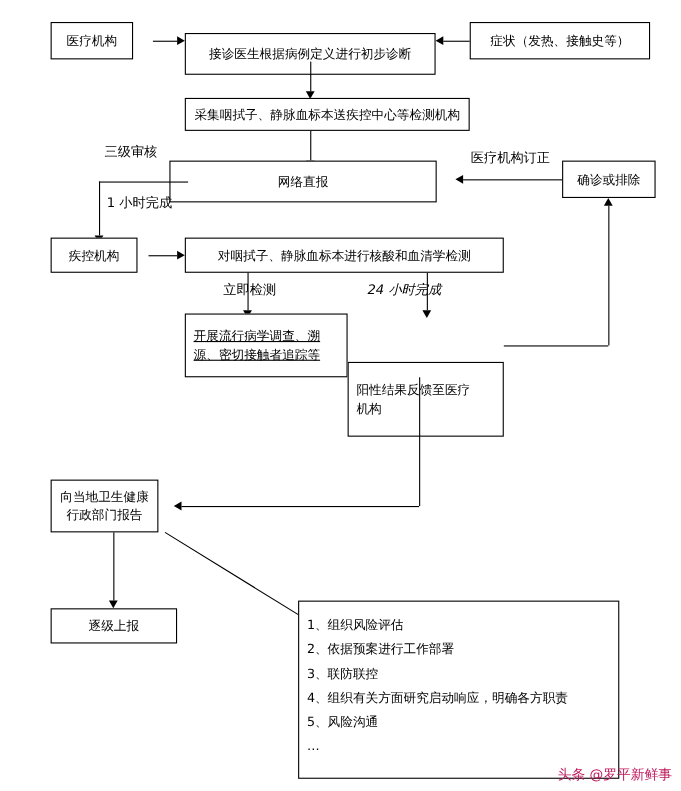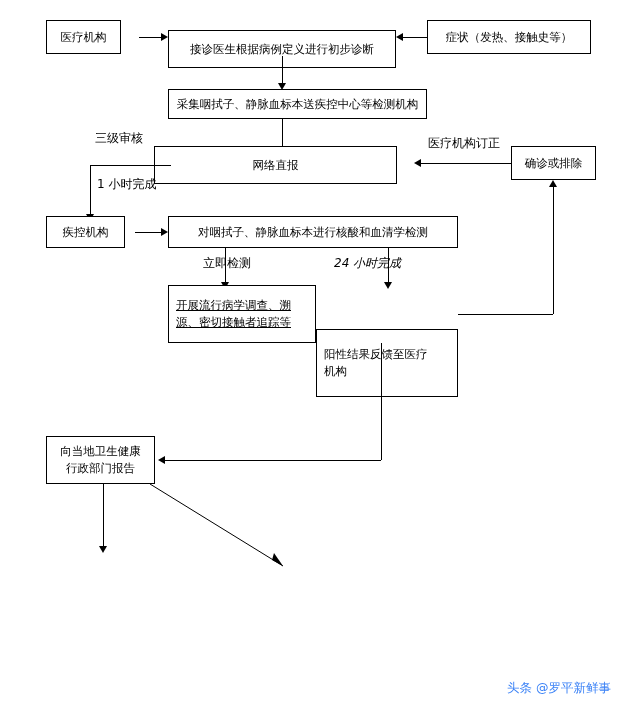--- a/index.html
+++ b/index.html
@@ -66,23 +66,23 @@
     border-width: 7px 4px 0 4px;
     border-color: #000000 transparent transparent transparent;
   }
   .arw.up {
     border-width: 0 4px 7px 4px;
     border-color: transparent transparent #000000 transparent;
   }
   .watermark {
     position: absolute;
     right: 8px;
-    bottom: 22px;
+    bottom: 6px;
     font-size: 12.5px;
-    color: #3b82f6;
+    color: #be185d;
   }
 </style>
 </head>
 <body>
 
 <div id="page">
 
   <div class="box" style="left:46px; top:20px; width:75px; height:34px;">医疗机构</div>
 
   <div class="box" style="left:168px; top:18px; width:228px; height:38px;margin-top:12px;">接诊医生根据病例定义进行初步诊断</div>
@@ -144,28 +144,35 @@
 机构</div>
 
   <div class="ln h" style="left:458px; top:314px; width:95px;"></div>
   <div class="ln v" style="left:553px; top:187px; height:127px;"></div>
   <div class="arw up" style="left:549px; top:180px;"></div>
 
   <div class="ln v" style="left:381px; top:343px; height:117px;"></div>
   <div class="ln h" style="left:165px; top:460px; width:216px;"></div>
   <div class="arw left" style="left:158px; top:456px;"></div>
 
-  <div class="box" style="left:46px; top:436px; width:109px; height:48px;">向当地卫生健康
+  <div class="box" style="left:46px; top:436px; width:98px; height:48px;">向当地卫生健康
 行政部门报告</div>
 
   <div class="ln v" style="left:103px; top:484px; height:62px;"></div>
   <div class="arw down" style="left:99px; top:546px;"></div>
 
   <svg style="position:absolute; left:0; top:0; width:619px; height:719px; pointer-events:none;">
     <line x1="150" y1="484" x2="283" y2="566" stroke="#000000" stroke-width="1"></line>
     <polygon points="283,566 272,560 274,553" fill="#000000"></polygon>
   </svg>
 
+  <div class="box" style="left:46px; top:553px; width:115px; height:32px;">逐级上报</div>
 
+  <div class="box left" style="left:271px; top:546px; width:292px; height:162px; align-items:flex-start; padding-top:10px; line-height:22px;">1、组织风险评估
+2、依据预案进行工作部署
+3、联防联控
+4、组织有关方面研究启动响应，明确各方职责
+5、风险沟通
+…</div>
 
   <div class="watermark">头条 @罗平新鲜事</div>
 
 </div>
 
 </body></html>

